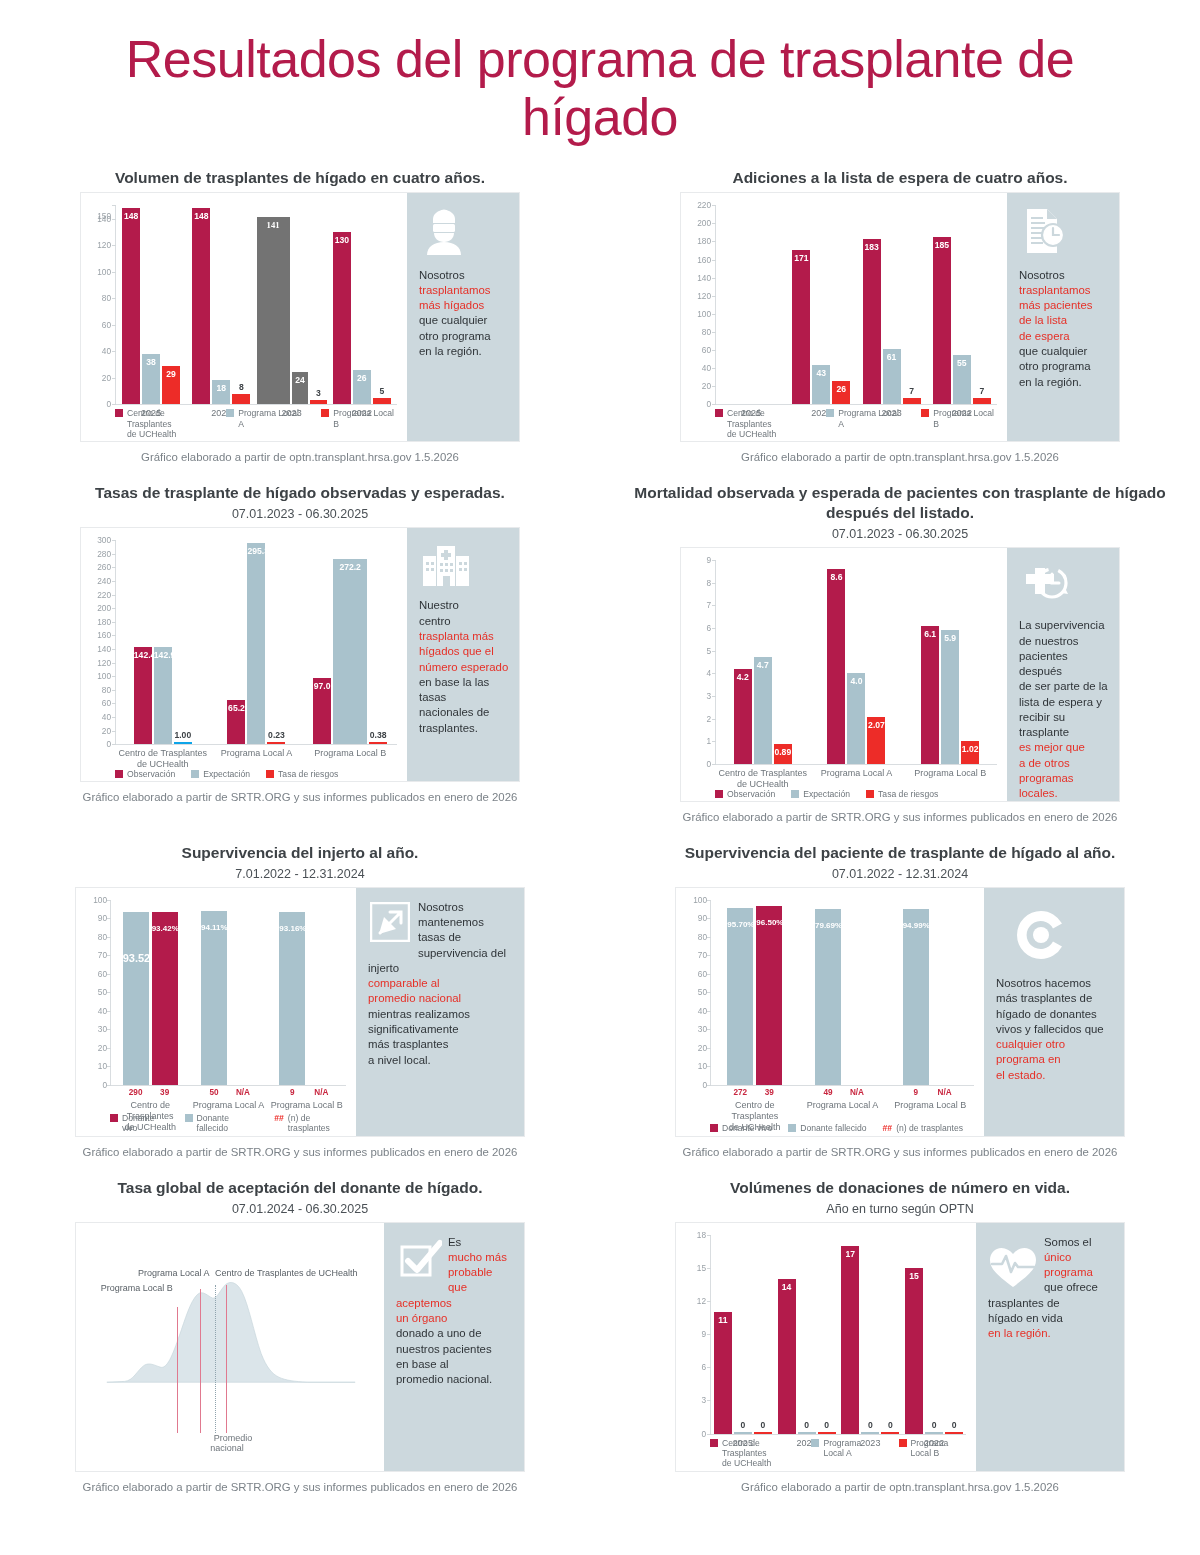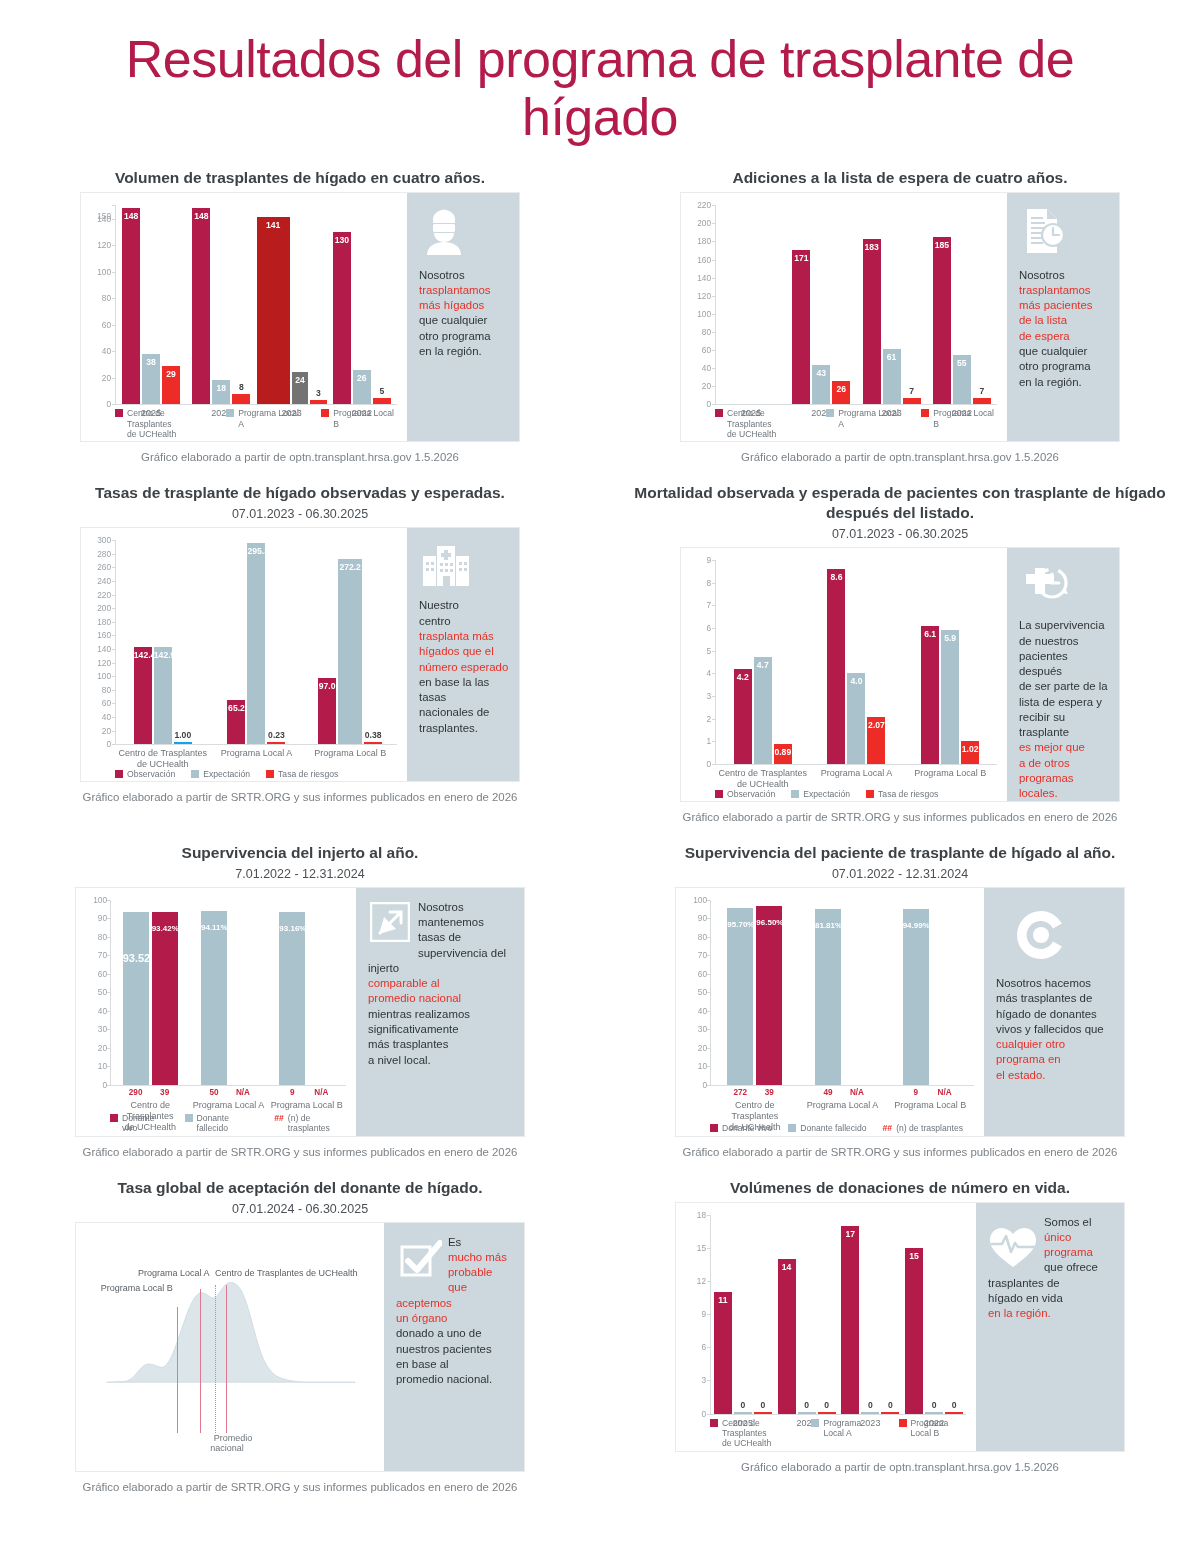--- a/index.html
+++ b/index.html
@@ -154,21 +154,21 @@
                 </div>
                 <div class="bar" style="width: 18px; height: 12%; background: rgb(169, 194, 204);">
                   <span>18</span>
                 </div>
                 <div class="bar outside" style="width: 18px; height: 5.33333%; background: rgb(237, 44, 40);">
                   <span>8</span>
                 </div>
               </div>
               <div class="xlab" style="left: 25%; width: 25%; top: calc(100% + 4px);">2024</div>
               <div class="group" style="left: 50%; width: 25%;">
-                <div class="bar" style="width: 36px; height: 94%; background: #b91c1c;">
+                <div class="bar" style="width: 36px; height: 94%; background: #737373; font-family: Liberation Serif, serif;">
                   <span>141</span>
                 </div>
                 <div class="bar" style="width: 18px; height: 16%; background: #737373;">
                   <span>24</span>
                 </div>
                 <div class="bar outside" style="width: 18px; height: 2%; background: rgb(237, 44, 40);">
                   <span>3</span>
                 </div>
               </div>
               <div class="xlab" style="left: 50%; width: 25%; top: calc(100% + 4px);">2023</div>
@@ -393,21 +393,21 @@
                 </div>
                 <div class="bar outside" style="width: 18px; height: 1.2%; background: rgb(237, 44, 40);">
                   <span>0.23</span>
                 </div>
               </div>
               <div class="xlab" style="left: 33.3333%; width: 33.3333%; top: calc(100% + 4px);">Programa Local A</div>
               <div class="group" style="left: 66.6667%; width: 33.3333%;">
                 <div class="bar" style="width: 18px; height: 32.3333%; background: rgb(179, 27, 75);">
                   <span>97.0</span>
                 </div>
-                <div class="bar" style="width: 24px; height: 90.7333%; background: rgb(169, 194, 204);">
+                <div class="bar" style="width: 34px; height: 90.7333%; background: rgb(169, 194, 204);">
                   <span>272.2</span>
                 </div>
                 <div class="bar outside" style="width: 18px; height: 1.2%; background: rgb(237, 44, 40);">
                   <span>0.38</span>
                 </div>
               </div>
               <div class="xlab" style="left: 66.6667%; width: 33.3333%; top: calc(100% + 4px);">Programa Local B</div>
             </div>
             <div class="ylab" style="top: 208px;">0</div>
             <div class="ylab" style="top: 194.4px;">20</div>
@@ -726,21 +726,21 @@
                   <div style="position: absolute; left: -6px; right: -6px; top: 100%; margin-top: 3px; text-align: center; font-size: 8.2px; font-weight: bold; color: rgb(200, 38, 63);">272</div>
                 </div>
                 <div class="bar" style="width: 26px; height: 96.5%; background: rgb(179, 27, 75);">
                   <span style="top: 12px; font-size: 8px;">96.50%</span>
                   <div style="position: absolute; left: -6px; right: -6px; top: 100%; margin-top: 3px; text-align: center; font-size: 8.2px; font-weight: bold; color: rgb(200, 38, 63);">39</div>
                 </div>
               </div>
               <div class="xlab" style="left: 0%; width: 33.3333%; top: calc(100% + 15px);">Centro de Trasplantes<br>de UCHealth</div>
               <div class="group" style="left: 33.3333%; width: 33.3333%; gap: 3px;">
                 <div class="bar" style="width: 26px; height: 95.17%; background: rgb(169, 194, 204);">
-                  <span style="top: 12px; font-size: 8px;">81.81%</span>
+                  <span style="top: 12px; font-size: 8px;">79.69%</span>
                   <div style="position: absolute; left: -6px; right: -6px; top: 100%; margin-top: 3px; text-align: center; font-size: 8.2px; font-weight: bold; color: rgb(200, 38, 63);">49</div>
                 </div>
                 <div class="bar" style="width: 26px; height: 0%; background: transparent;">
                   <span style="top: 12px; font-size: 8px;"></span>
                   <div style="position: absolute; left: -6px; right: -6px; top: 100%; margin-top: 3px; text-align: center; font-size: 8.2px; font-weight: bold; color: rgb(200, 38, 63);">N/A</div>
                 </div>
               </div>
               <div class="xlab" style="left: 33.3333%; width: 33.3333%; top: calc(100% + 15px);">Programa Local A</div>
               <div class="group" style="left: 66.6667%; width: 33.3333%; gap: 3px;">
                 <div class="bar" style="width: 26px; height: 94.99%; background: rgb(169, 194, 204);">
@@ -842,20 +842,21 @@
             <div>en base al</div>
             <div>promedio nacional.</div>
           </div>
       </div>
     </div>
     <div class="caption">Gráfico elaborado a partir de SRTR.ORG y sus informes publicados en enero de 2026</div>
   </div>
 
   <div class="cell">
     <div class="chart-title">Volúmenes de donaciones de número en vida.</div>
+    <div class="chart-sub">Año en turno según OPTN</div>
     <div class="panel" style="width:450px;height:250px;">
       <div class="plot">
           <div class="axis-wrap" id="c7">
             <div class="plotarea">
               <div class="tick" style="top: 100%;"></div>
               <div class="tick" style="top: 83.3333%;"></div>
               <div class="tick" style="top: 66.6667%;"></div>
               <div class="tick" style="top: 50%;"></div>
               <div class="tick" style="top: 33.3333%;"></div>
               <div class="tick" style="top: 16.6667%;"></div>

